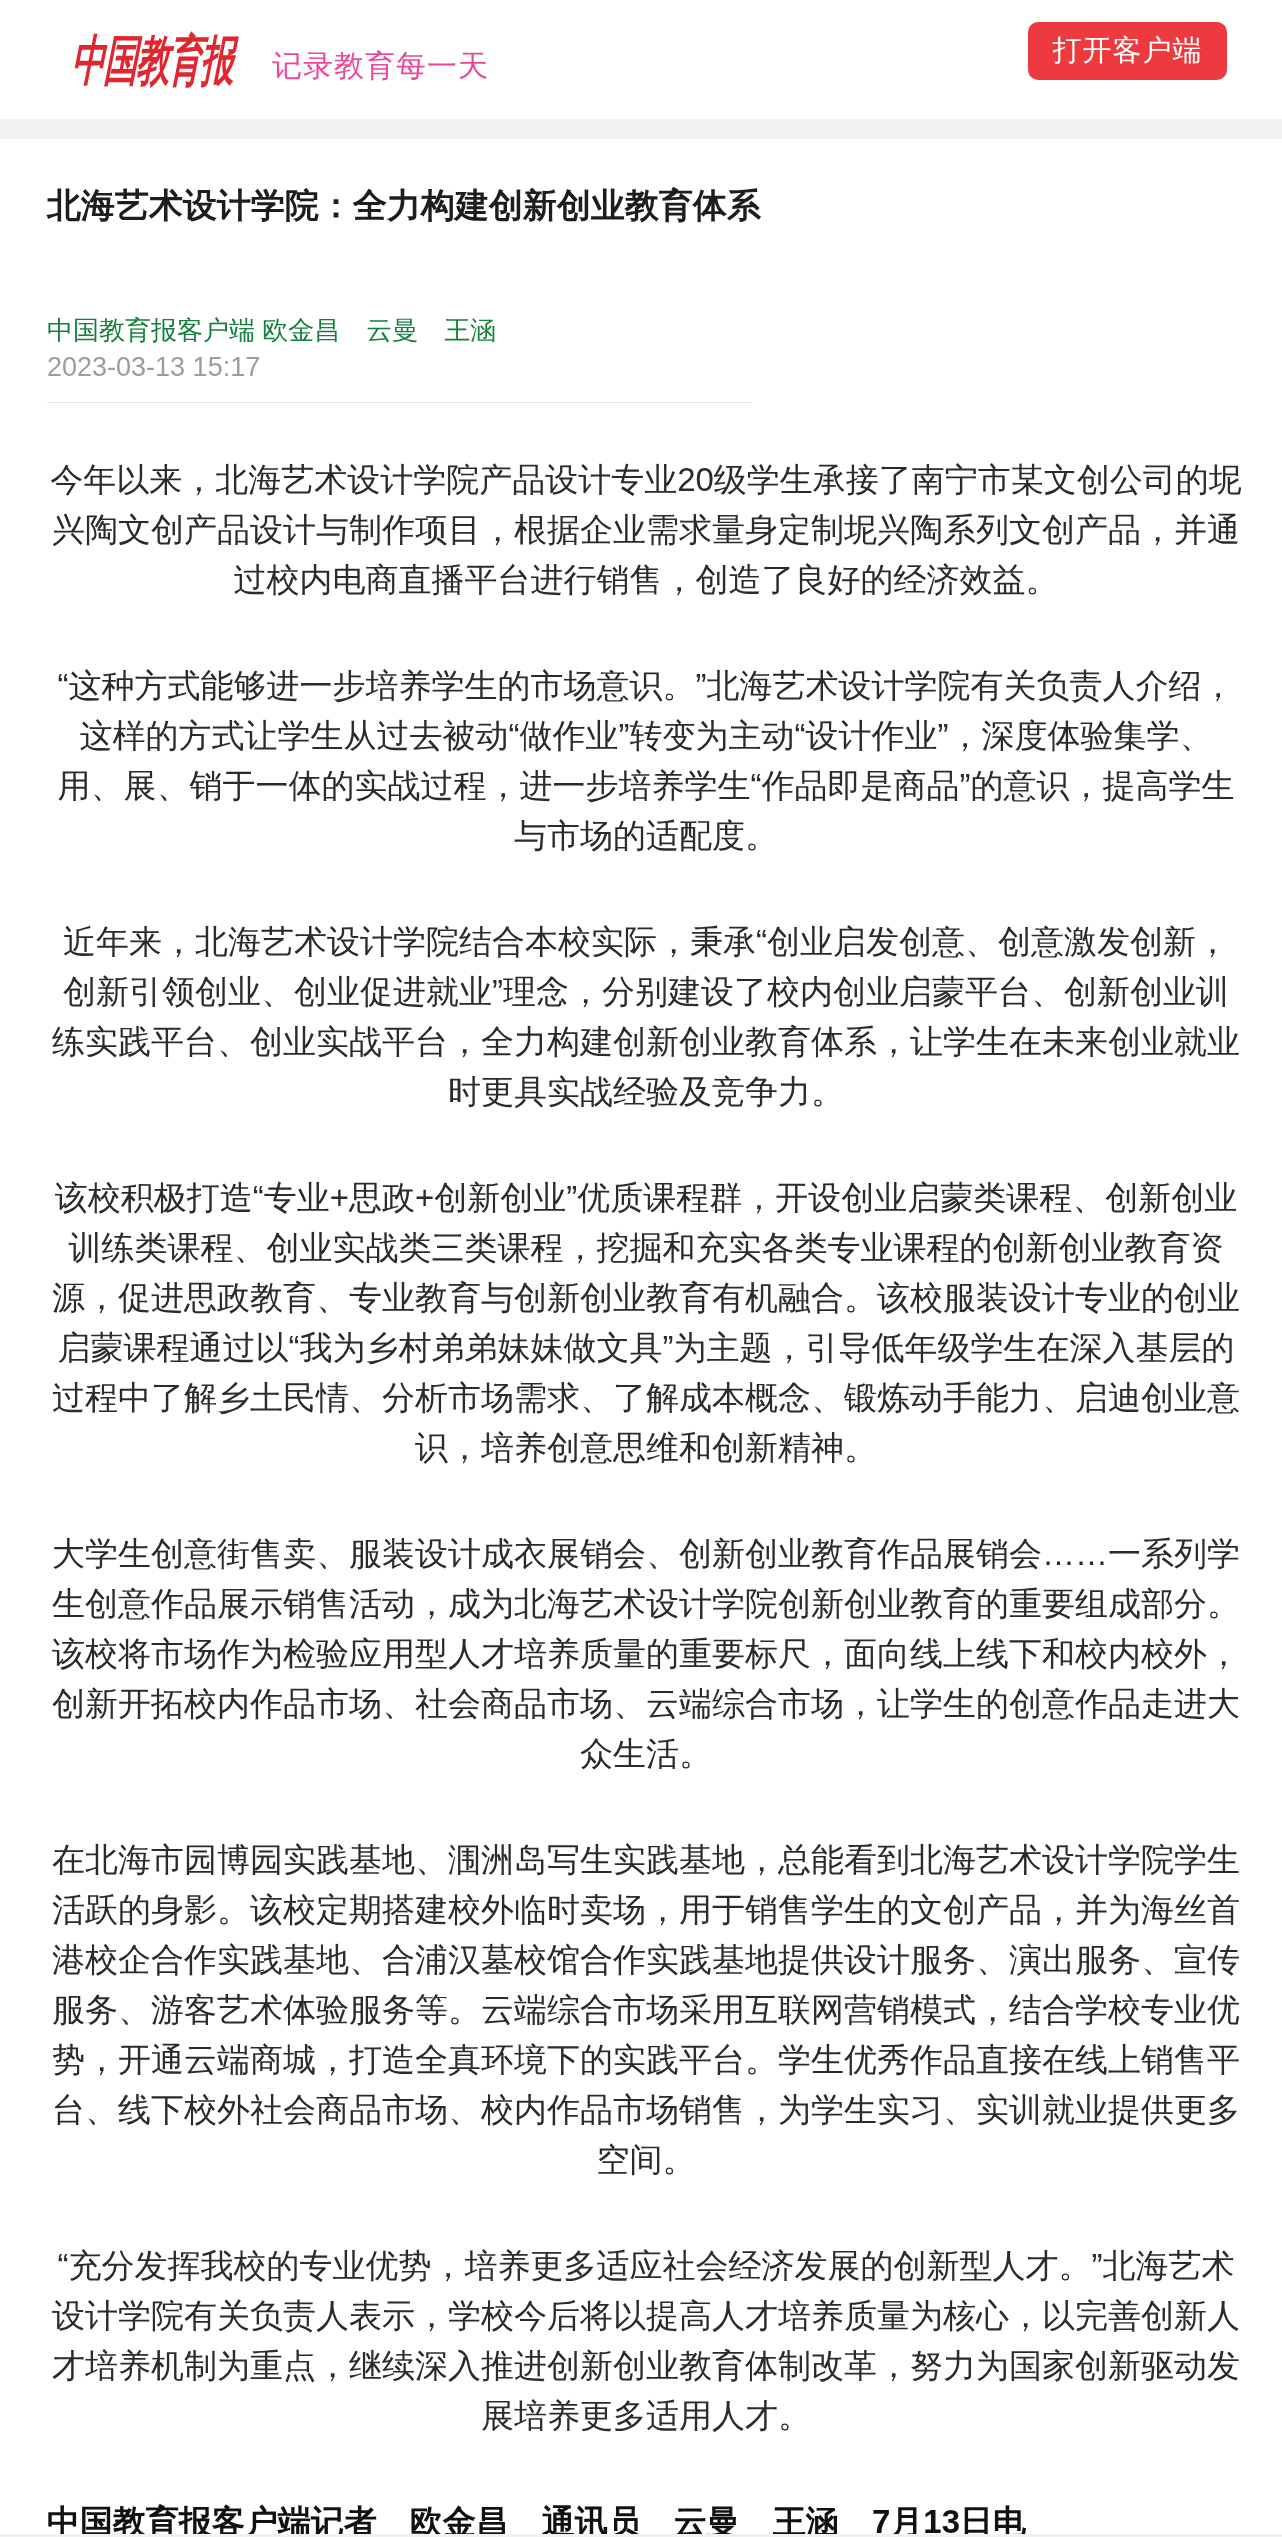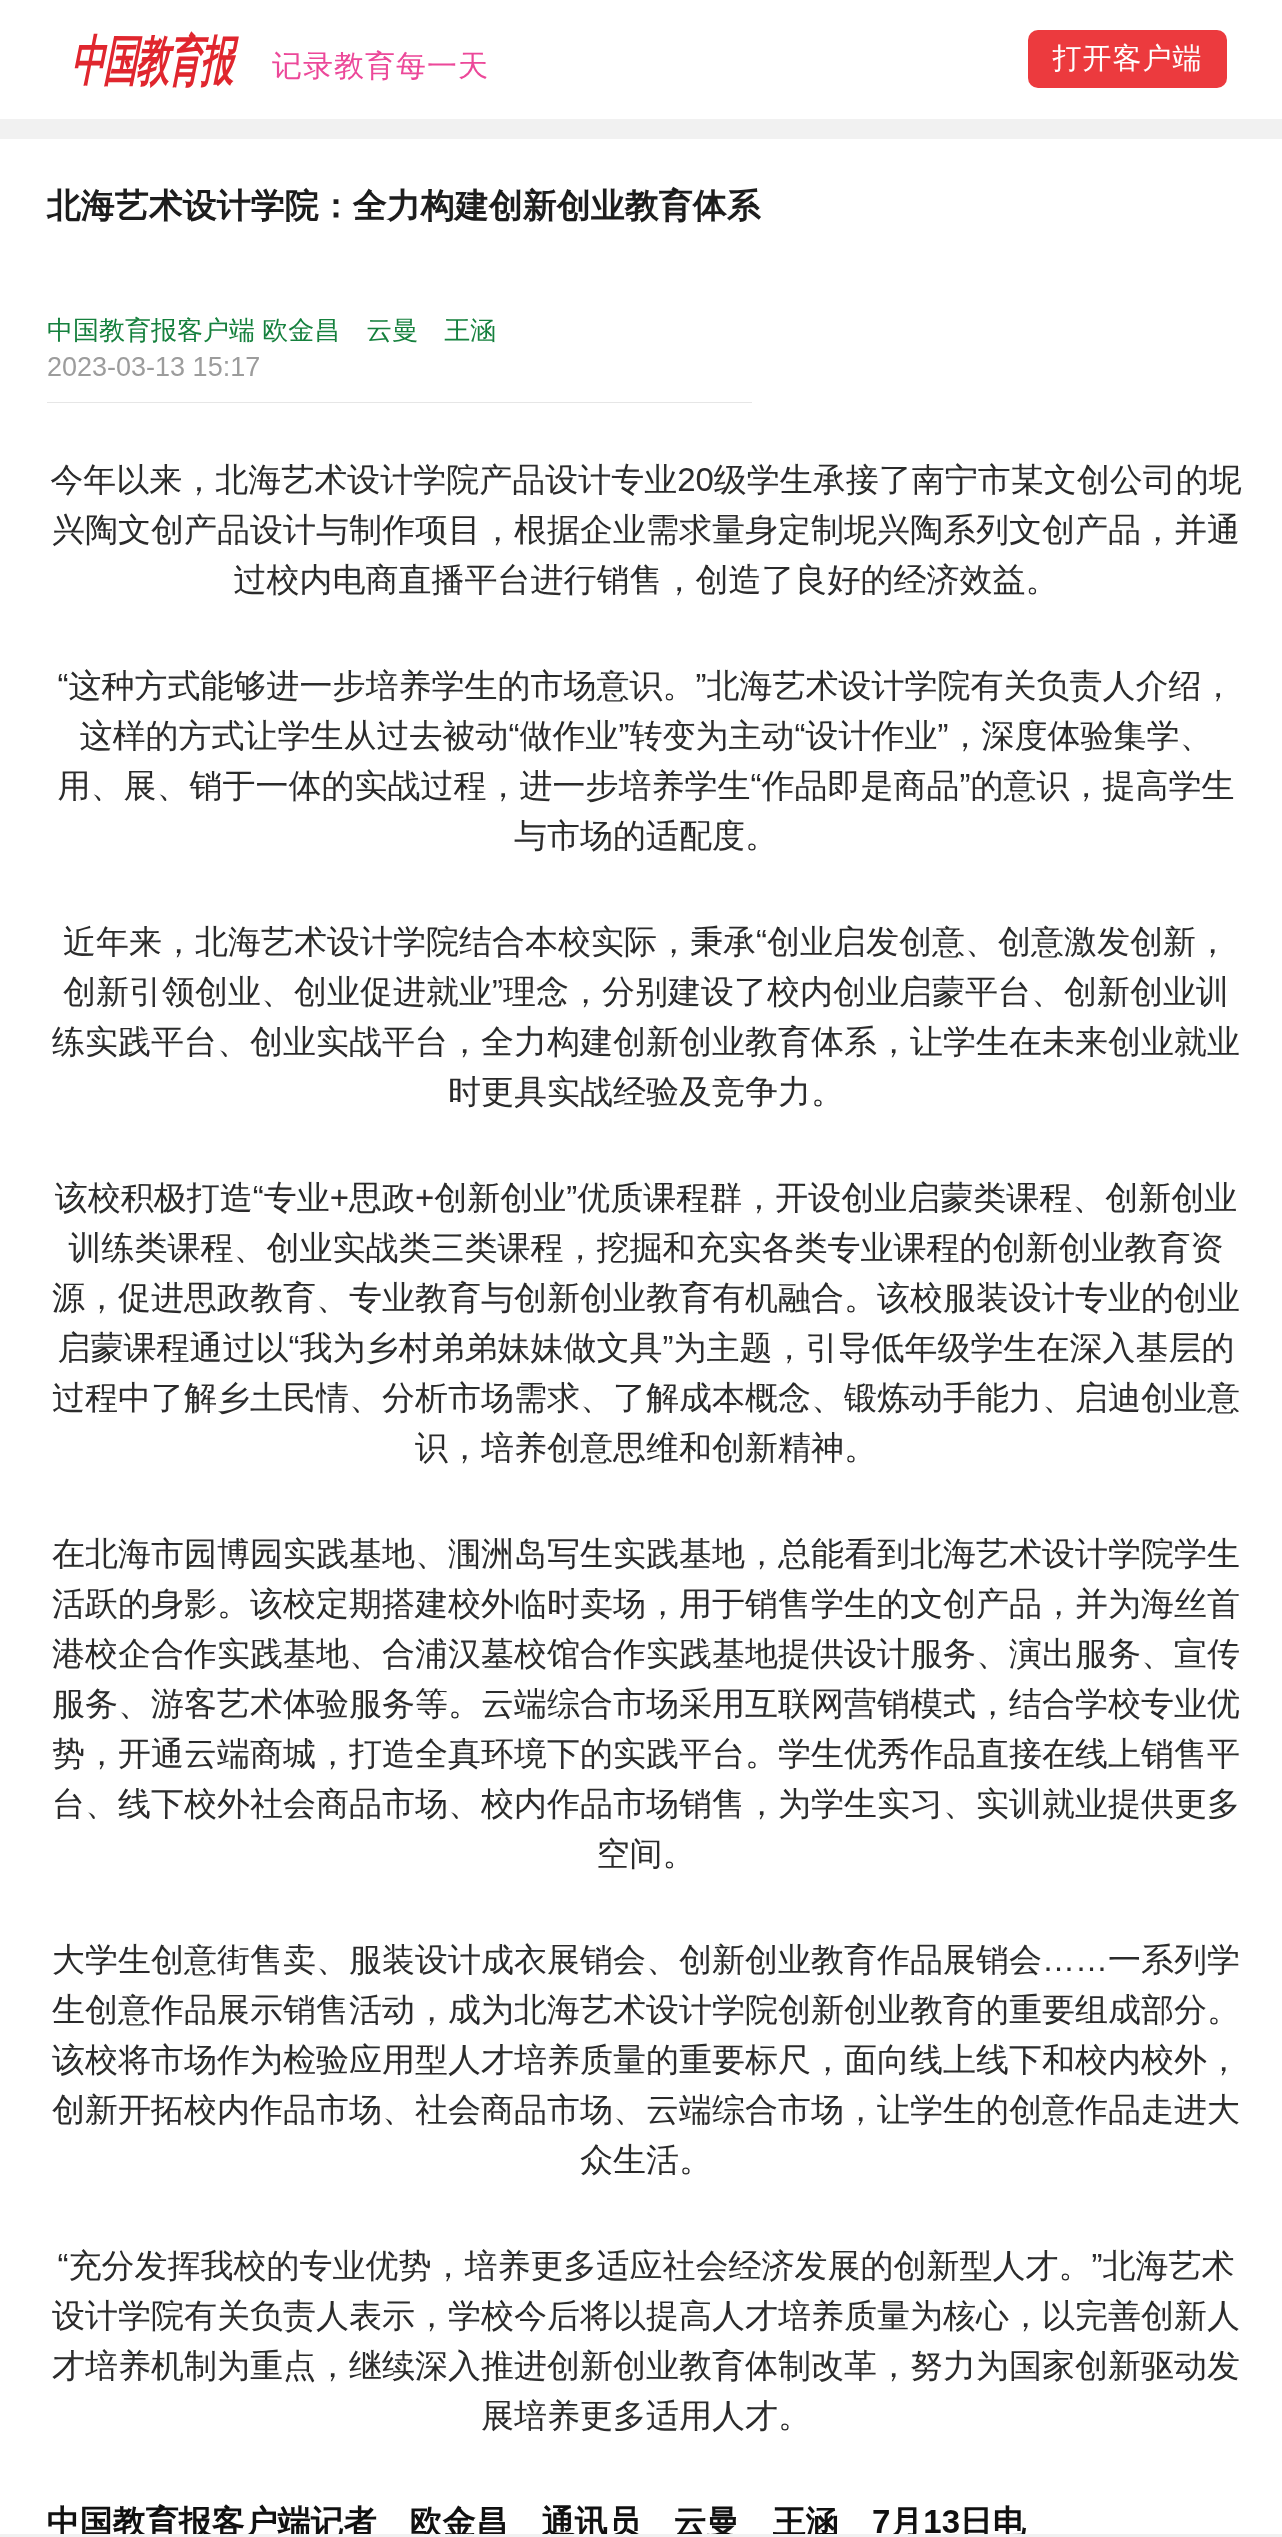--- a/index.html
+++ b/index.html
@@ -38,21 +38,21 @@
   .tagline {
     font-size: 30px;
     color: #ec4899;
     margin-left: -60px; 
     margin-top: 14px;
     letter-spacing: 1px;
     white-space: nowrap;
   }
   .open-app-button {
     position: absolute;
-    top: 30px;
+    top: 22px;
     right: 55px;
     width: 199px;
     height: 58px;
     background: #ec3a3e;
     color: #ffffff;
     border: none;
     border-radius: 10px;
     font-size: 29px;
     font-family: "Liberation Sans", sans-serif;
     letter-spacing: 1px;
@@ -137,21 +137,21 @@
   <h1 class="page-title">北海艺术设计学院：全力构建创新创业教育体系</h1>
   <div class="byline">中国教育报客户端 欧金昌　云曼　王涵</div>
   <div class="pub-date">2023-03-13 15:17</div>
   <div class="divider"></div>
 
   <div class="body-text">
     <p>今年以来，北海艺术设计学院产品设计专业20级学生承接了南宁市某文创公司的坭兴陶文创产品设计与制作项目，根据企业需求量身定制坭兴陶系列文创产品，并通过校内电商直播平台进行销售，创造了良好的经济效益。</p>
     <p>“这种方式能够进一步培养学生的市场意识。”北海艺术设计学院有关负责人介绍，这样的方式让学生从过去被动“做作业”转变为主动“设计作业”，深度体验集学、用、展、销于一体的实战过程，进一步培养学生“作品即是商品”的意识，提高学生与市场的适配度。</p>
     <p>近年来，北海艺术设计学院结合本校实际，秉承“创业启发创意、创意激发创新，创新引领创业、创业促进就业”理念，分别建设了校内创业启蒙平台、创新创业训练实践平台、创业实战平台，全力构建创新创业教育体系，让学生在未来创业就业时更具实战经验及竞争力。</p>
     <p>该校积极打造“专业+思政+创新创业”优质课程群，开设创业启蒙类课程、创新创业训练类课程、创业实战类三类课程，挖掘和充实各类专业课程的创新创业教育资源，促进思政教育、专业教育与创新创业教育有机融合。该校服装设计专业的创业启蒙课程通过以“我为乡村弟弟妹妹做文具”为主题，引导低年级学生在深入基层的过程中了解乡土民情、分析市场需求、了解成本概念、锻炼动手能力、启迪创业意识，培养创意思维和创新精神。</p>
+    <p>大学生创意街售卖、服装设计成衣展销会、创新创业教育作品展销会……一系列学生创意作品展示销售活动，成为北海艺术设计学院创新创业教育的重要组成部分。该校将市场作为检验应用型人才培养质量的重要标尺，面向线上线下和校内校外，创新开拓校内作品市场、社会商品市场、云端综合市场，让学生的创意作品走进大众生活。</p>
     <p>在北海市园博园实践基地、涠洲岛写生实践基地，总能看到北海艺术设计学院学生活跃的身影。该校定期搭建校外临时卖场，用于销售学生的文创产品，并为海丝首港校企合作实践基地、合浦汉墓校馆合作实践基地提供设计服务、演出服务、宣传服务、游客艺术体验服务等。云端综合市场采用互联网营销模式，结合学校专业优势，开通云端商城，打造全真环境下的实践平台。学生优秀作品直接在线上销售平台、线下校外社会商品市场、校内作品市场销售，为学生实习、实训就业提供更多空间。</p>
-    <p>大学生创意街售卖、服装设计成衣展销会、创新创业教育作品展销会……一系列学生创意作品展示销售活动，成为北海艺术设计学院创新创业教育的重要组成部分。该校将市场作为检验应用型人才培养质量的重要标尺，面向线上线下和校内校外，创新开拓校内作品市场、社会商品市场、云端综合市场，让学生的创意作品走进大众生活。</p>
     <p>“充分发挥我校的专业优势，培养更多适应社会经济发展的创新型人才。”北海艺术设计学院有关负责人表示，学校今后将以提高人才培养质量为核心，以完善创新人才培养机制为重点，继续深入推进创新创业教育体制改革，努力为国家创新驱动发展培养更多适用人才。</p>
   </div>
 
   <div class="footer-credit">中国教育报客户端记者　欧金昌　通讯员　云曼　王涵　7月13日电</div>
 </main>
 
 <div class="bottom-bar"></div>
 
 </body></html>

